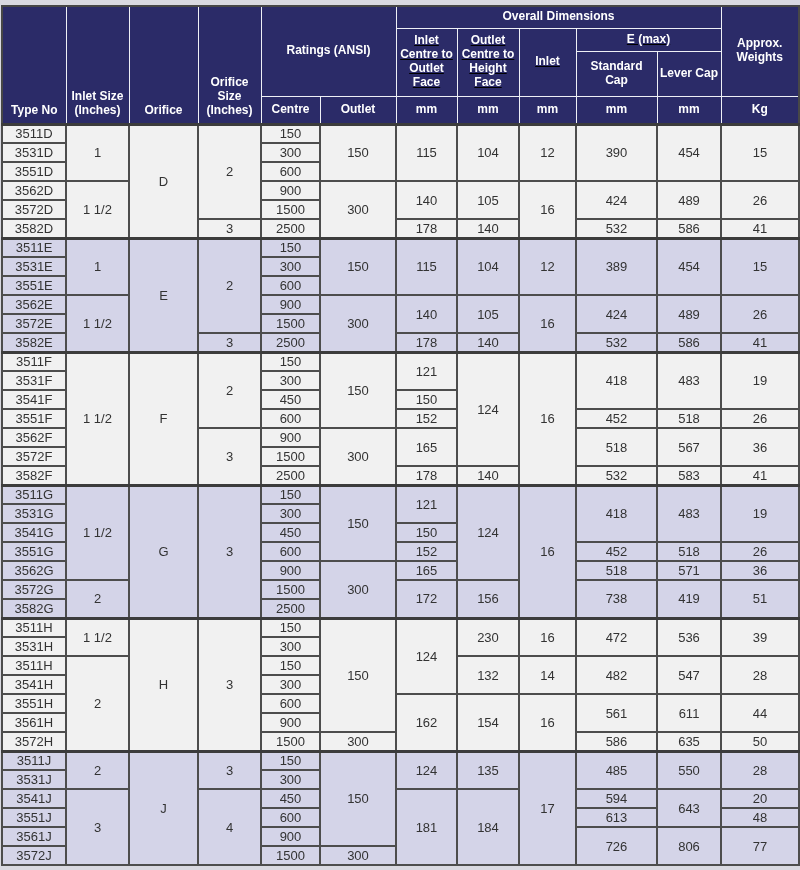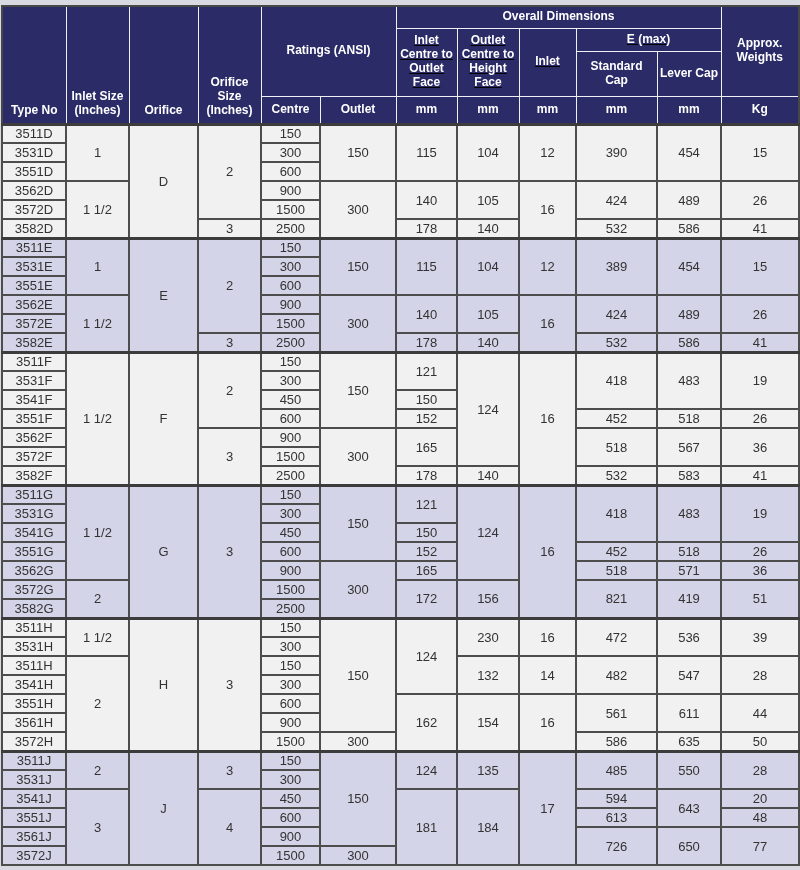--- a/index.html
+++ b/index.html
@@ -289,21 +289,21 @@
         <td>518</td>
         <td>571</td>
         <td>36</td>
       </tr>
       <tr class="lav">
         <td>3572G</td>
         <td rowspan="2">2</td>
         <td>1500</td>
         <td rowspan="2">172</td>
         <td rowspan="2">156</td>
-        <td rowspan="2">821</td>
+        <td rowspan="2">738</td>
         <td rowspan="2">419</td>
         <td rowspan="2">51</td>
       </tr>
       <tr class="lav">
         <td>3582G</td>
         <td>2500</td>
       </tr>
       <tr class="light grp-start">
         <td>3511H</td>
         <td rowspan="2">1 1/2</td>
@@ -390,21 +390,21 @@
       <tr class="lav">
         <td>3551J</td>
         <td>600</td>
         <td>613</td>
         <td>48</td>
       </tr>
       <tr class="lav">
         <td>3561J</td>
         <td>900</td>
         <td rowspan="2">726</td>
-        <td rowspan="2">650</td>
+        <td rowspan="2">806</td>
         <td rowspan="2">77</td>
       </tr>
       <tr class="lav">
         <td>3572J</td>
         <td>1500</td>
         <td>300</td>
       </tr>
     </tbody>
 </table>
 

